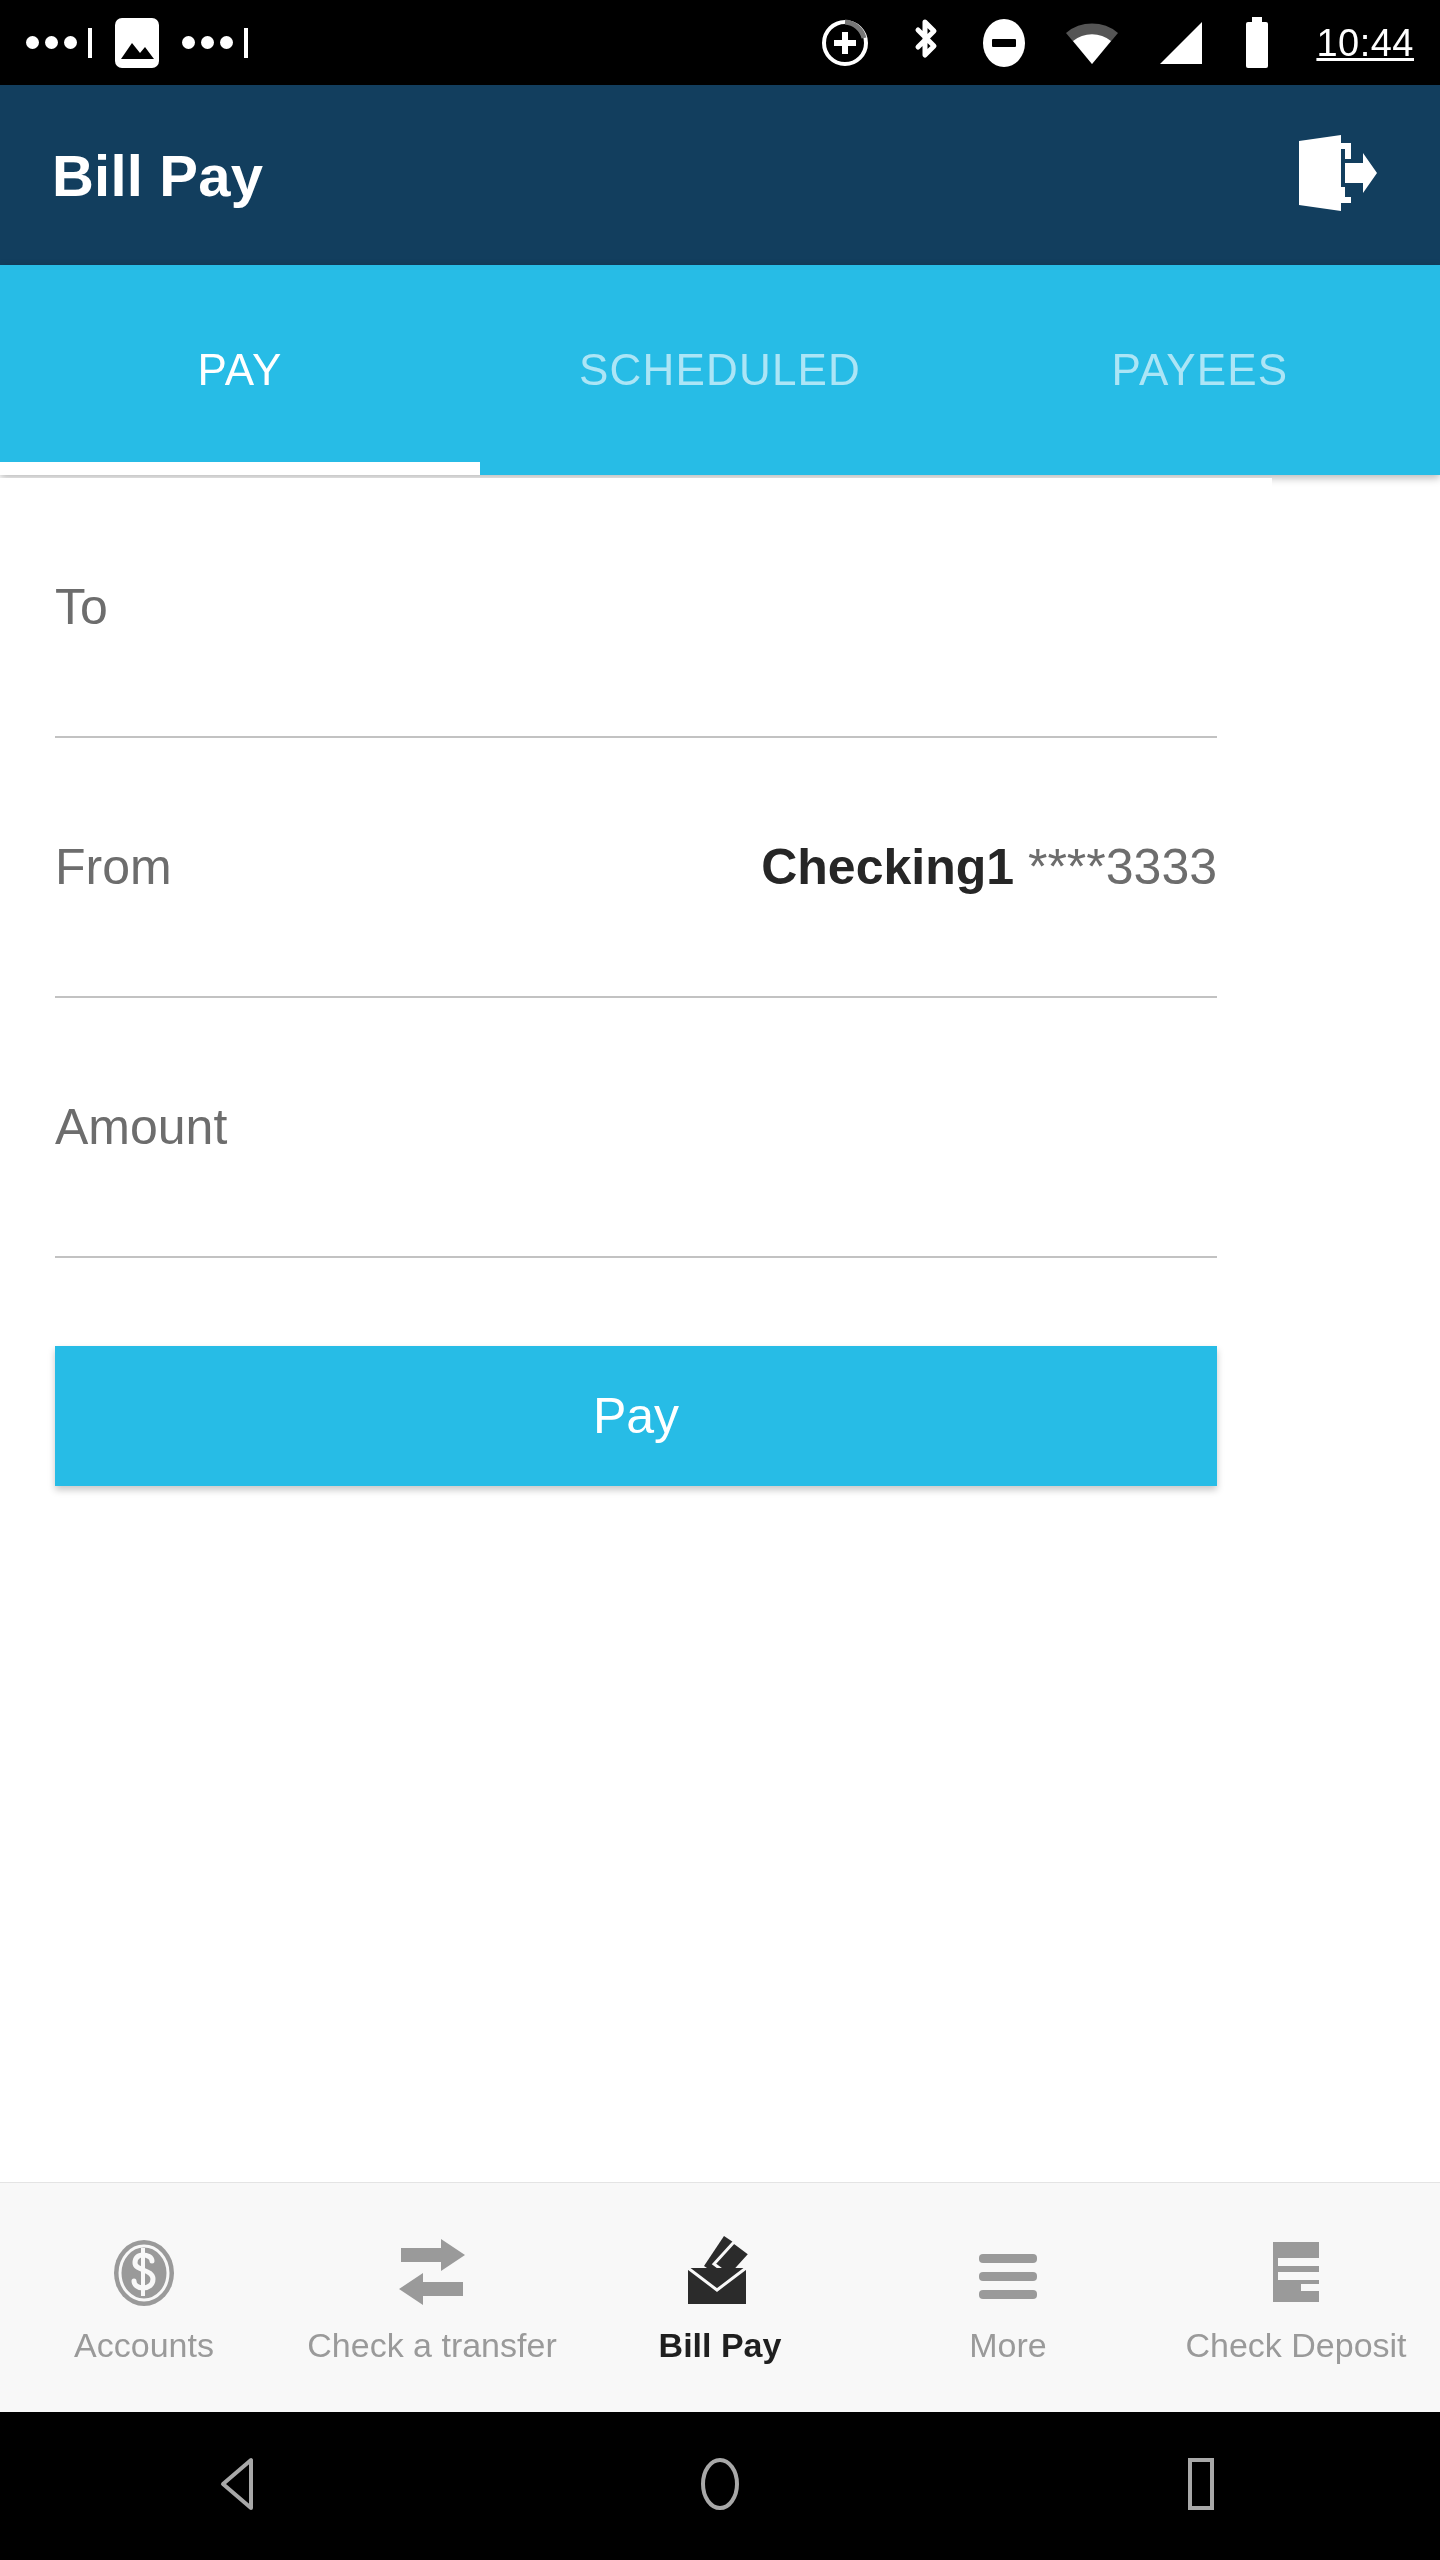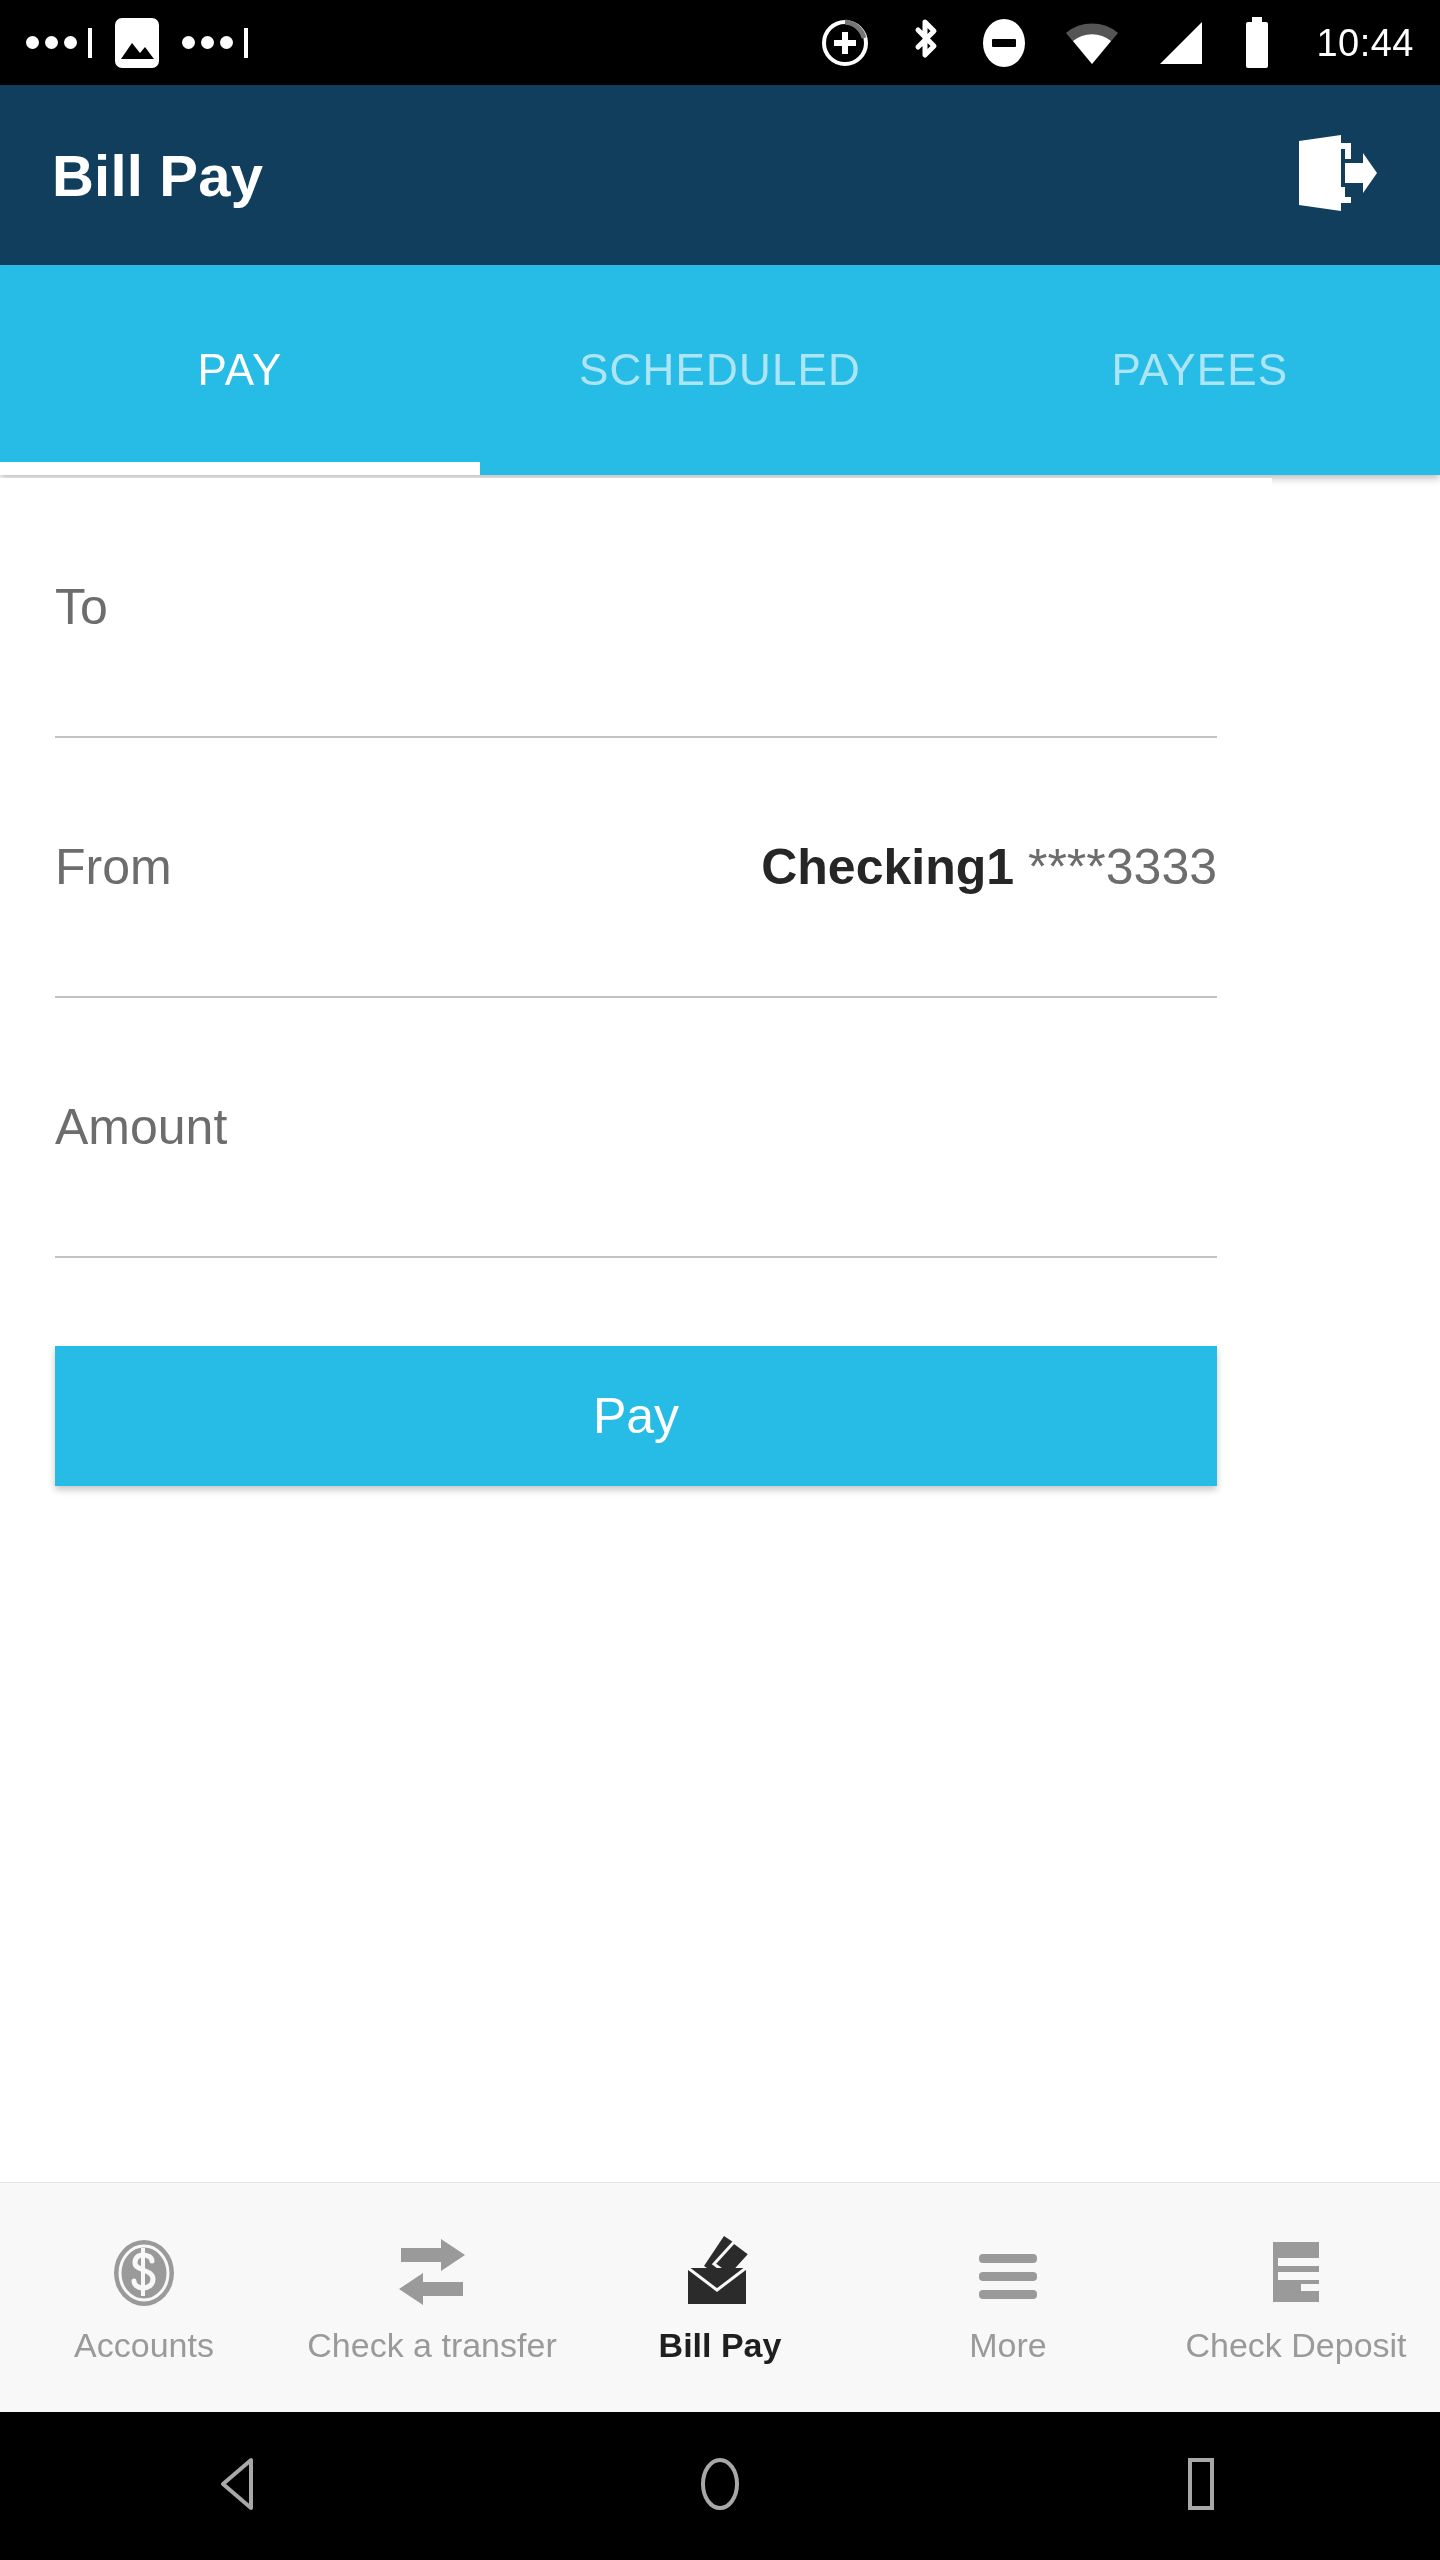--- a/index.html
+++ b/index.html
@@ -11,21 +11,21 @@
   }
   .screen { position:relative; width:1440px; height:2560px; background:#fff; }
 
   
   .statusbar {
     position:absolute; top:0; left:0; width:1440px; height:85px;
     background:#000; display:flex; align-items:center;
     padding:0 26px; color:#fff;
   }
   .sb-left { display:flex; align-items:center; gap:22px; }
-  .sb-right { margin-left:auto; display:flex; align-items:center; gap:36px; }
+  .sb-right { margin-left:auto; display:flex; align-items:center; gap:36px;text-decoration:underline; }
   .dots3 { display:flex; align-items:center; gap:6px; }
   .dots3 .d { width:13px; height:13px; border-radius:50%; background:#fff; }
   .dots3 .bar { width:4px; height:30px; background:#fff; margin-left:5px; }
   .ic { display:block; }
   .sb-time {
     font-size:38px; font-weight:400; color:#fff;
     letter-spacing:0.5px; margin-left:8px; line-height:1;
   }
 
   

